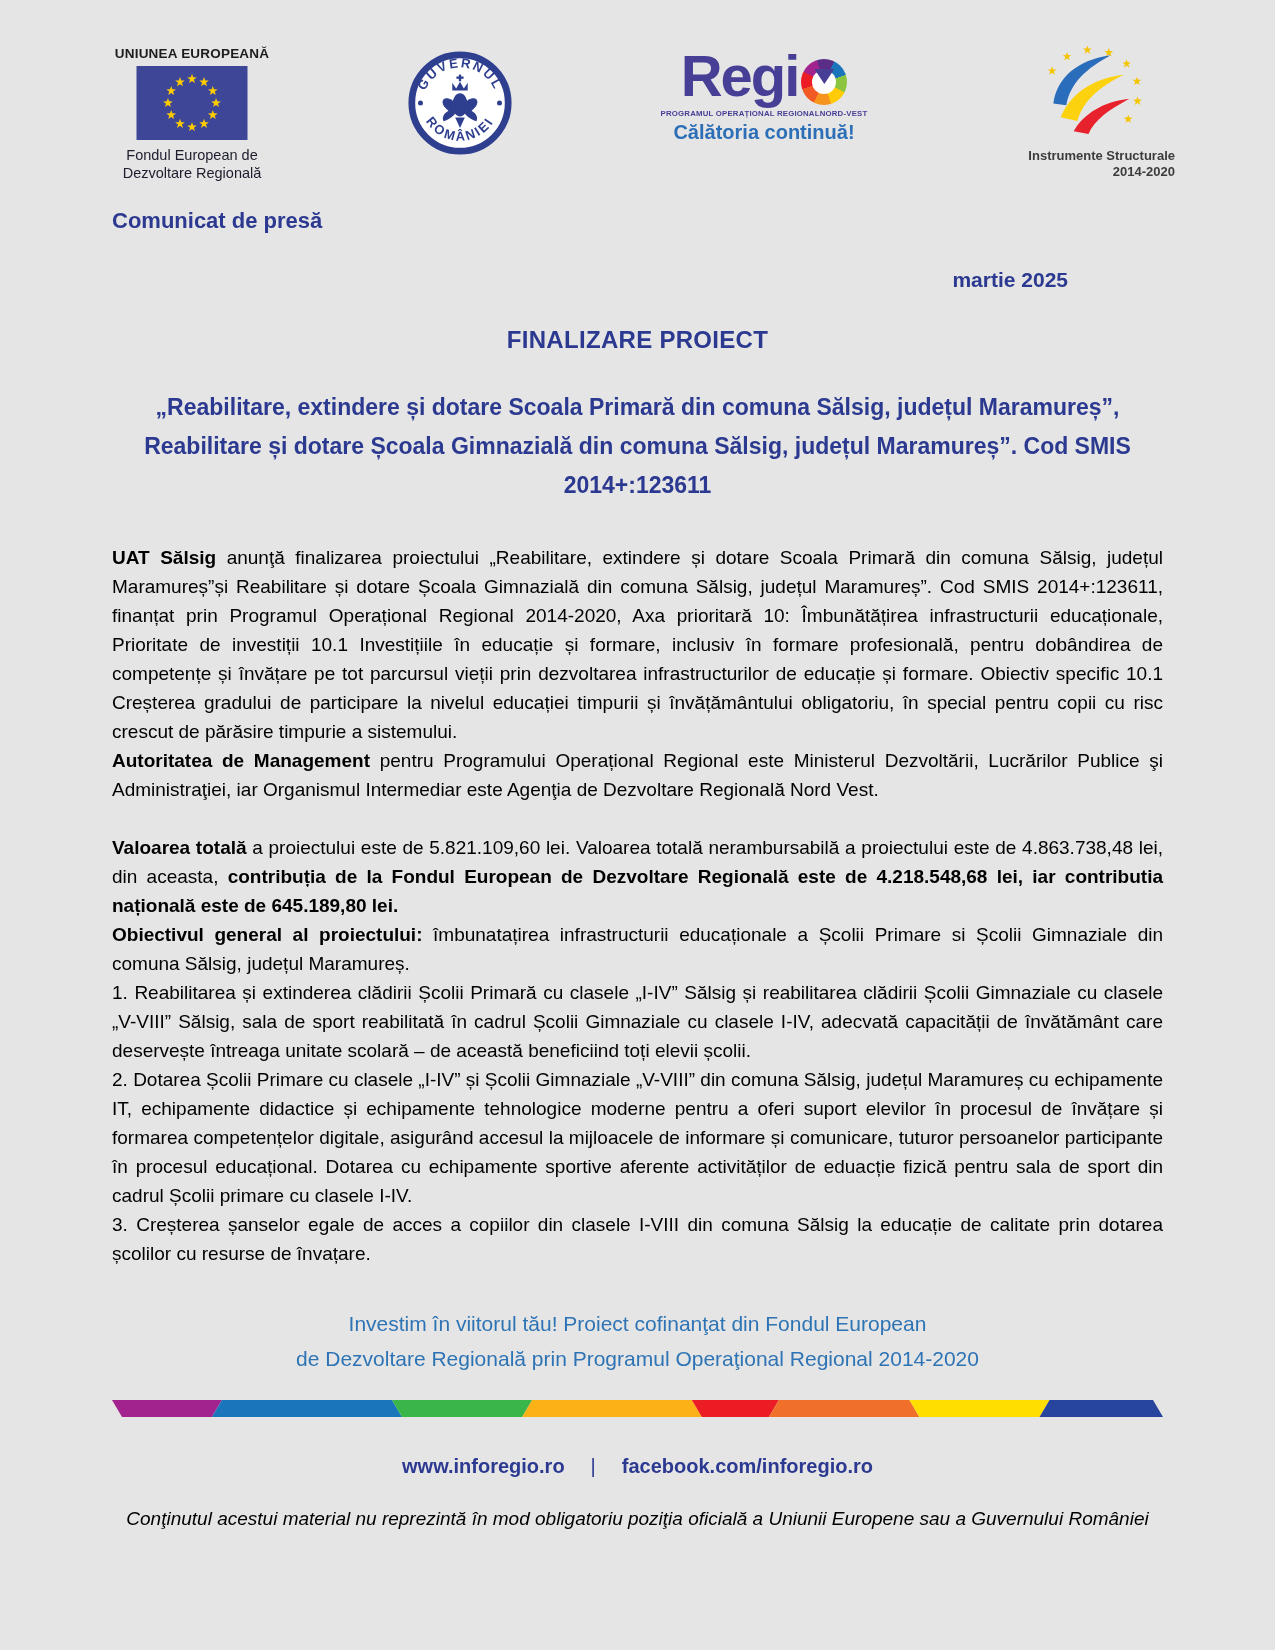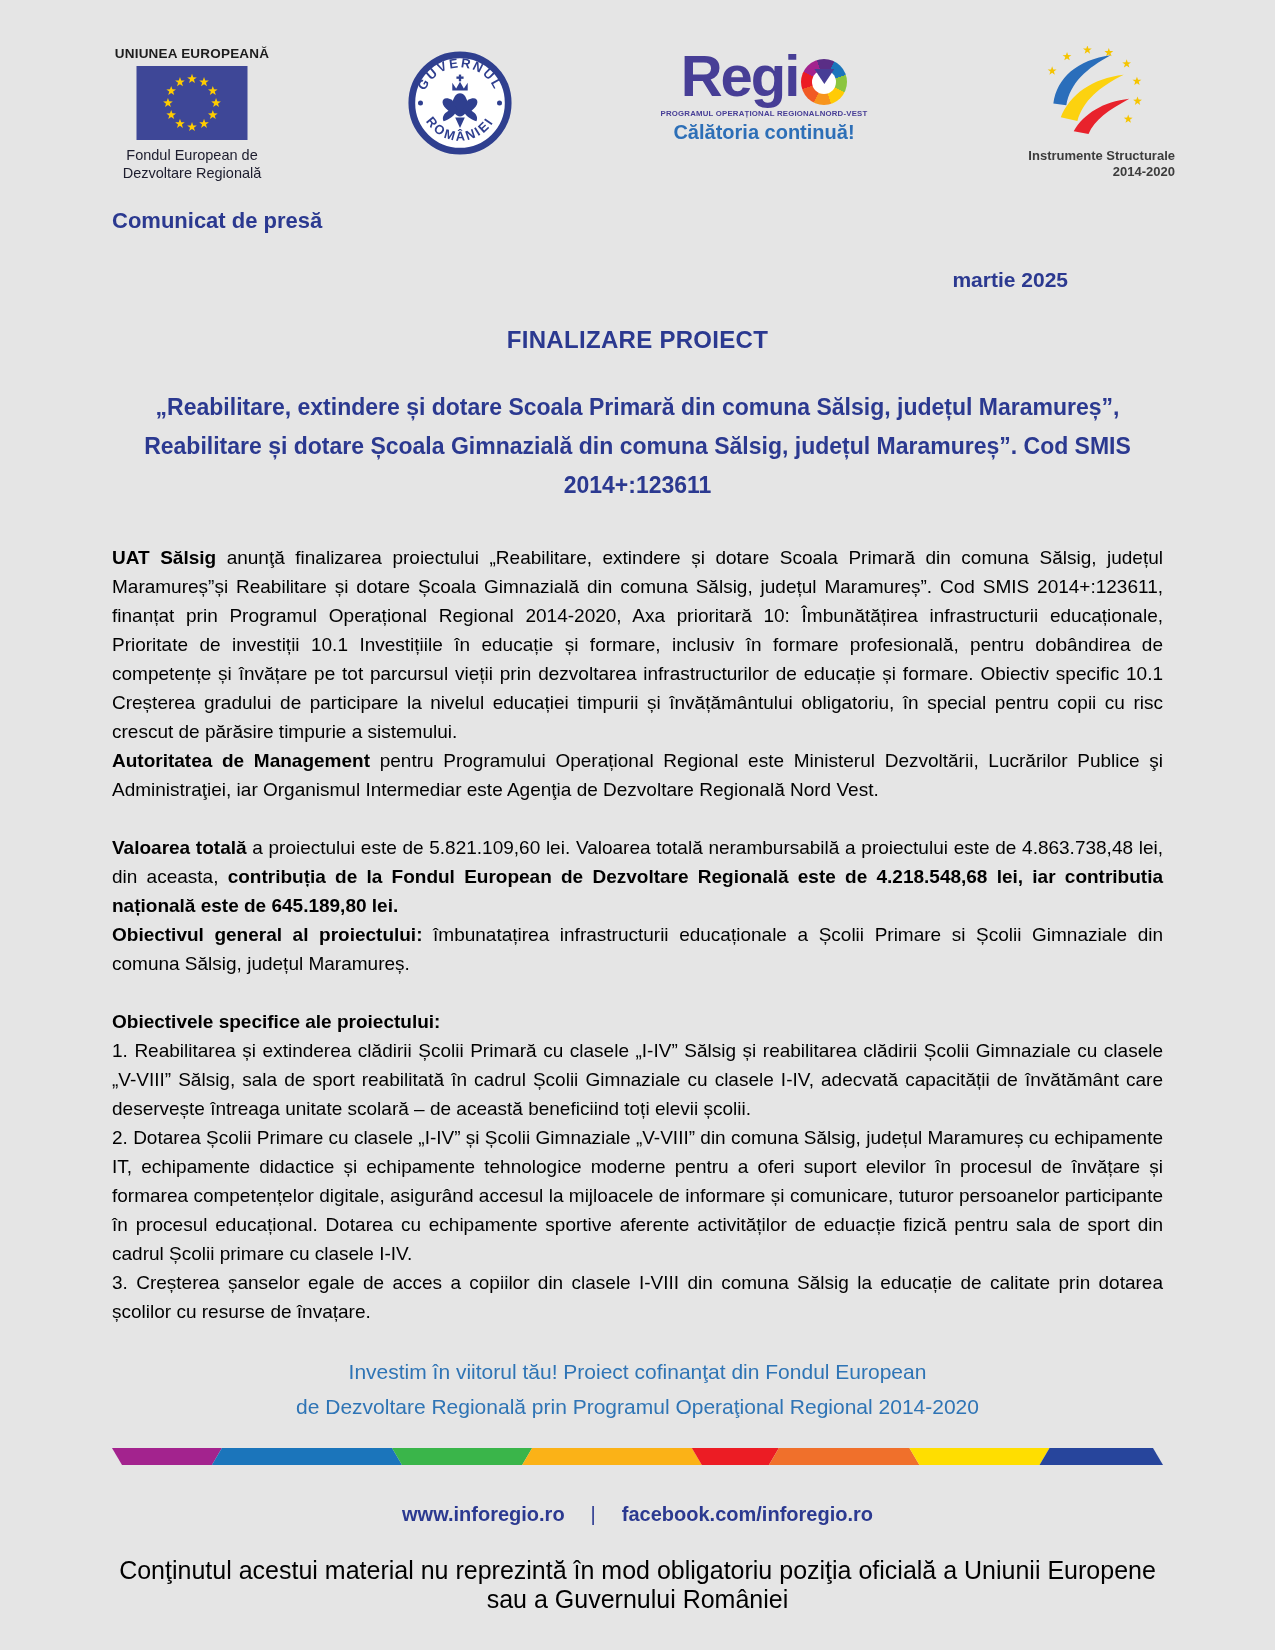--- a/index.html
+++ b/index.html
@@ -37,27 +37,27 @@
   .doc-title { color:var(--heading-blue); font-size:22px; font-weight:bold; margin-top:26px; }
   .doc-date { text-align:right; padding-right:95px; color:var(--heading-blue); font-size:21px; font-weight:bold; margin-top:34px; }
   .doc-heading { text-align:center; color:var(--heading-blue); font-size:24px; font-weight:bold; margin-top:34px; letter-spacing:.3px; }
   .project-title { text-align:center; color:var(--heading-blue); font-size:23px; font-weight:bold; line-height:39px; margin-top:34px; }
   .body { margin-top:38px; font-size:19px; line-height:29px; text-align:justify; }
   .para { margin:0; }
   .para.gap { margin-top:29px; }
   .para strong { font-weight:bold; }
 
   
-  .invest { text-align:center; color:var(--invest-blue); font-size:21px; line-height:35px; margin-top:28px; }
+  .invest { text-align:center; color:var(--invest-blue); font-size:21px; line-height:35px; margin-top:38px; }
   .bar { display:block; margin:24px auto 0; }
   .links { display:flex; justify-content:center; align-items:center; gap:26px; margin-top:38px;
            font-size:20px; font-weight:bold; color:var(--heading-blue); }
   .links a { color:var(--heading-blue); text-decoration:none; cursor:pointer; }
   .links .sep { font-weight:normal; }
-  .disclaimer { text-align:center; font-size:25px; margin-top:30px; color:#000; }
+  .disclaimer { text-align:center; font-size:19px; margin-top:30px; color:#000;font-style:italic; }
 </style>
 </head>
 <body>
 
 <div class="page">
 
   <header class="logos">
 
     <div class="eu-block">
       <div class="eu-title">UNIUNEA EUROPEANĂ</div>
@@ -147,21 +147,20 @@
     <h1 class="doc-title">Comunicat de presă</h1>
     <div class="doc-date">martie 2025</div>
     <h2 class="doc-heading">FINALIZARE PROIECT</h2>
     <h3 class="project-title">„Reabilitare, extindere și dotare Scoala Primară din comuna Sălsig, județul Maramureș”, Reabilitare și dotare Școala Gimnazială din comuna Sălsig, județul Maramureș”. Cod SMIS 2014+:123611</h3>
 
     <section class="body">
         <p class="para"><strong>UAT Sălsig</strong><span> anunţă finalizarea proiectului „Reabilitare, extindere și dotare Scoala Primară din comuna Sălsig, județul Maramureș”și Reabilitare și dotare Școala Gimnazială din comuna Sălsig, județul Maramureș”. Cod SMIS 2014+:123611, finanțat prin Programul Operațional Regional 2014-2020, Axa prioritară 10: Îmbunătățirea infrastructurii educaționale, Prioritate de investiții 10.1 Investițiile în educație și formare, inclusiv în formare profesională, pentru dobândirea de competențe și învățare pe tot parcursul vieții prin dezvoltarea infrastructurilor de educație și formare. Obiectiv specific 10.1 Creșterea gradului de participare la nivelul educației timpurii și învățământului obligatoriu, în special pentru copii cu risc crescut de părăsire timpurie a sistemului.</span></p>
         <p class="para"><strong>Autoritatea de Management</strong><span> pentru Programului Operațional Regional este Ministerul Dezvoltării, Lucrărilor Publice şi Administraţiei, iar Organismul Intermediar este Agenţia de Dezvoltare Regională Nord Vest.</span></p>
         <p class="para gap"><strong>Valoarea totală</strong><span> a proiectului este de 5.821.109,60 lei. Valoarea totală nerambursabilă a proiectului este de 4.863.738,48 lei, din aceasta, </span><strong>contribuția de la Fondul European de Dezvoltare Regională este de 4.218.548,68 lei, iar contributia națională este de 645.189,80 lei.</strong></p>
         <p class="para"><strong>Obiectivul general al proiectului:</strong><span> îmbunatațirea infrastructurii educaționale a Școlii Primare si Școlii Gimnaziale din comuna Sălsig, județul Maramureș.</span></p>
-        <p class="para gap"><strong>Obiectivele specifice ale proiectului:</strong></p>
         <p class="para"><span>1. Reabilitarea și extinderea clădirii Școlii Primară cu clasele „I-IV” Sălsig și reabilitarea clădirii Școlii Gimnaziale cu clasele „V-VIII” Sălsig, sala de sport reabilitată în cadrul Școlii Gimnaziale cu clasele I-IV, adecvată capacității de învătământ care deservește întreaga unitate scolară – de această beneficiind toți elevii școlii.</span></p>
         <p class="para"><span>2. Dotarea Școlii Primare cu clasele „I-IV” și Școlii Gimnaziale „V-VIII” din comuna Sălsig, județul Maramureș cu echipamente IT, echipamente didactice și echipamente tehnologice moderne pentru a oferi suport elevilor în procesul de învățare și formarea competențelor digitale, asigurând accesul la mijloacele de informare și comunicare, tuturor persoanelor participante în procesul educațional. Dotarea cu echipamente sportive aferente activităților de eduacție fizică pentru sala de sport din cadrul Școlii primare cu clasele I-IV.</span></p>
         <p class="para"><span>3. Creșterea șanselor egale de acces a copiilor din clasele I-VIII din comuna Sălsig la educație de calitate prin dotarea școlilor cu resurse de învațare.</span></p>
       </section>
 
     <div class="invest">
       <div>Investim în viitorul tău! Proiect cofinanţat din Fondul European</div>
       <div>de Dezvoltare Regională prin Programul Operaţional Regional 2014-2020</div>
     </div>
 

